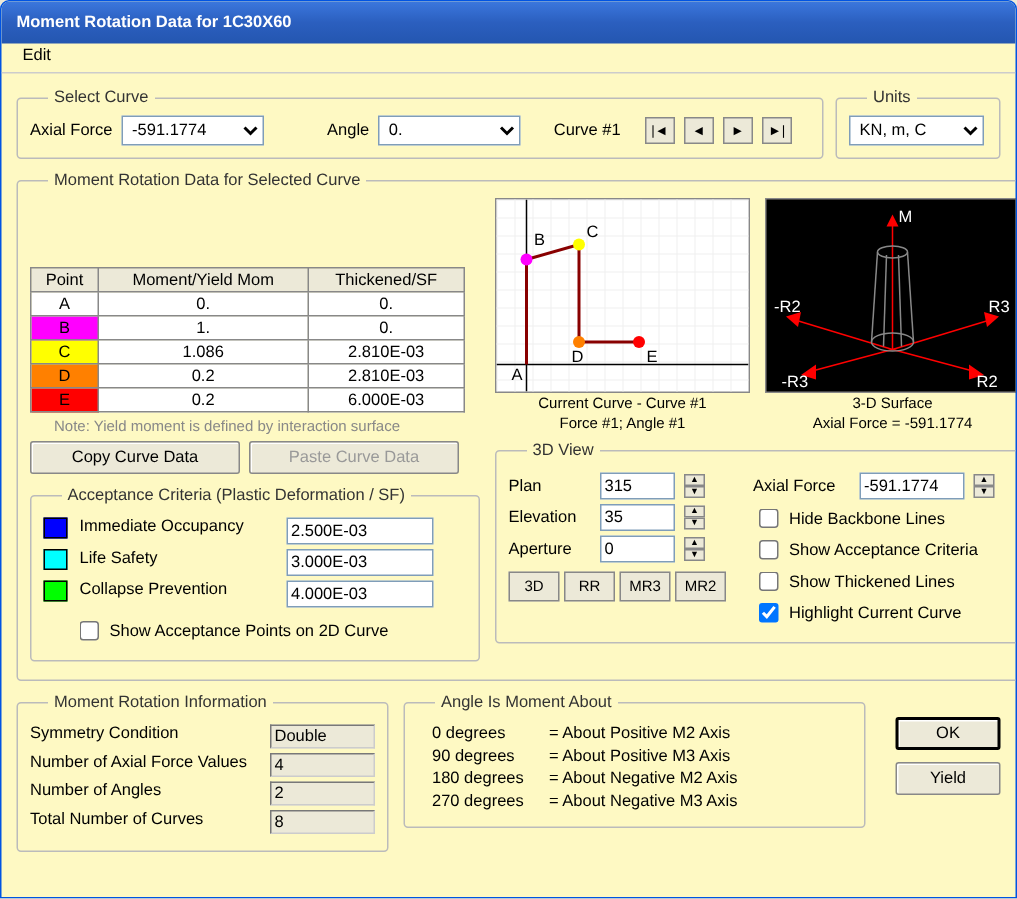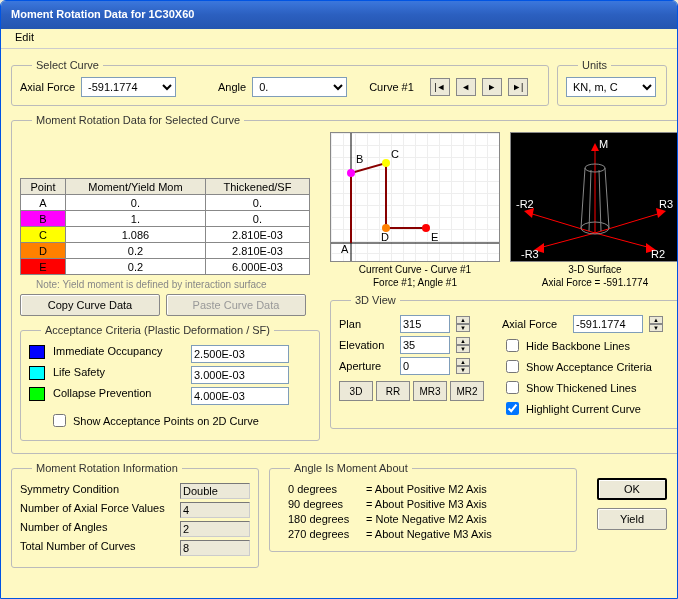--- a/index.html
+++ b/index.html
@@ -309,21 +309,21 @@
         <div class="angle-row">
             <span class="a">0 degrees</span>
             <span>=  About Positive M2 Axis</span>
           </div>
         <div class="angle-row">
             <span class="a">90 degrees</span>
             <span>=  About Positive M3 Axis</span>
           </div>
         <div class="angle-row">
             <span class="a">180 degrees</span>
-            <span>=  Note Negative M2 Axis</span>
+            <span>=  About Negative M2 Axis</span>
           </div>
         <div class="angle-row">
             <span class="a">270 degrees</span>
             <span>=  About Negative M3 Axis</span>
           </div>
       </fieldset>
       <div class="okcancel">
         <button class="std" style="border:2px solid #000">OK</button>
         <button class="std">Yield</button>
       </div>

